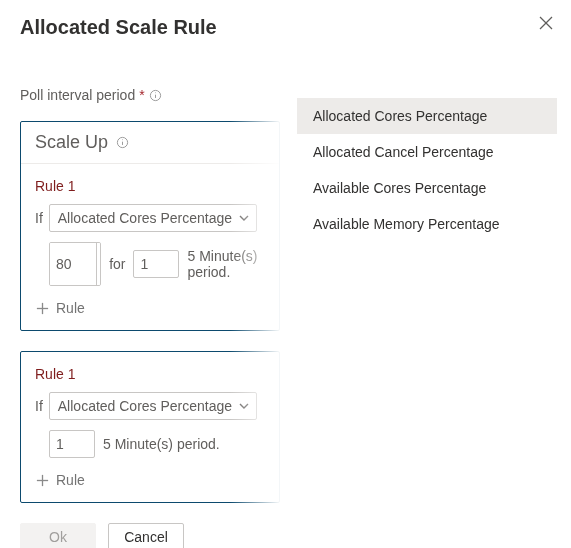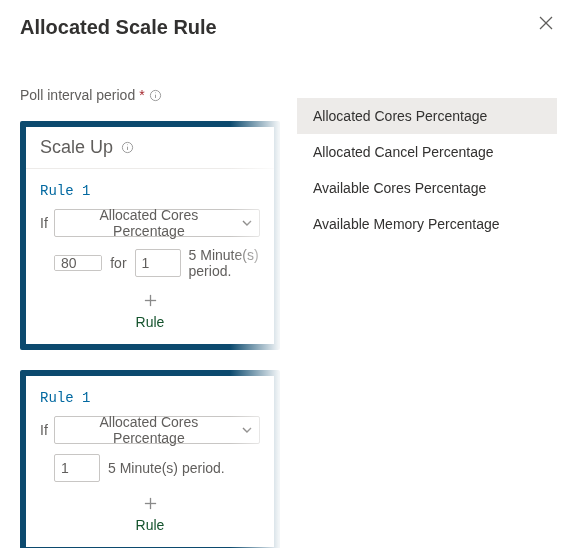--- a/index.html
+++ b/index.html
@@ -36,44 +36,43 @@
       align-items: center;
       gap: 4px;
       margin-bottom: 18px;
       color: #605e5c;
       margin-top: 48px;
     }
     .req { color: #a4262c; }
     .info-icon { color: #999; display: inline-flex; }
     .info-icon svg { width: 13px; height: 13px; }
     .section {
-      border: 6px solid #0c4a6e;
+      border: 1px solid #0c4a6e;
       border-radius: 2px;
       background: #fff;
       margin-bottom: 20px;
       margin-top: 12px;
     }
     .section-head {
       display: flex;
       align-items: center;
       gap: 8px;
       padding: 10px 14px;
       border-bottom: 1px solid #edebe9;
     }
     .section-title {
       font-size: 18px;
       font-weight: 400;
       color: #605e5c;
     }
     .section-body { padding: 14px; }
     .rule-label {
       font-weight: 400;
-      color: #0369a1;
+      color: #7f1d1d;
       margin-bottom: 10px;
-      font-family: Liberation Mono, monospace;
     }
     .cond-row {
       display: flex;
       align-items: center;
       gap: 6px;
       margin-bottom: 10px;
       color: #605e5c;
       text-align: center;
     }
     .select {
@@ -96,21 +95,21 @@
       align-items: center;
       gap: 8px;
       margin-bottom: 14px;
       margin-left: 14px;
       color: #605e5c;
     }
     .pct-wrap {
       display: flex;
       border: 1px solid #c8c6c4;
       border-radius: 2px;
-      height: 16px;
+      height: 44px;
       overflow: hidden;
     }
     .num-input {
       border: none;
       width: 46px;
       padding: 0 6px;
       text-align: left;
       color: #605e5c;
       font-family: inherit;
       font-size: 14px;
@@ -132,23 +131,22 @@
       padding: 0 6px;
       color: #605e5c;
       font-family: inherit;
       font-size: 14px;
       outline: none;
     }
     .add-rule {
       display: flex;
       align-items: center;
       gap: 6px;
-      color: #14532d;
-      cursor: pointer;
-      flex-direction: column;
+      color: #737373;
+      cursor: pointer;
     }
     .plus { color: #8a8a8a; display: inline-flex; }
     .plus svg { width: 15px; height: 15px; }
     .footer {
       display: flex;
       gap: 12px;
       padding: 0 20px 12px 20px;
     }
     .btn {
       height: 28px;

